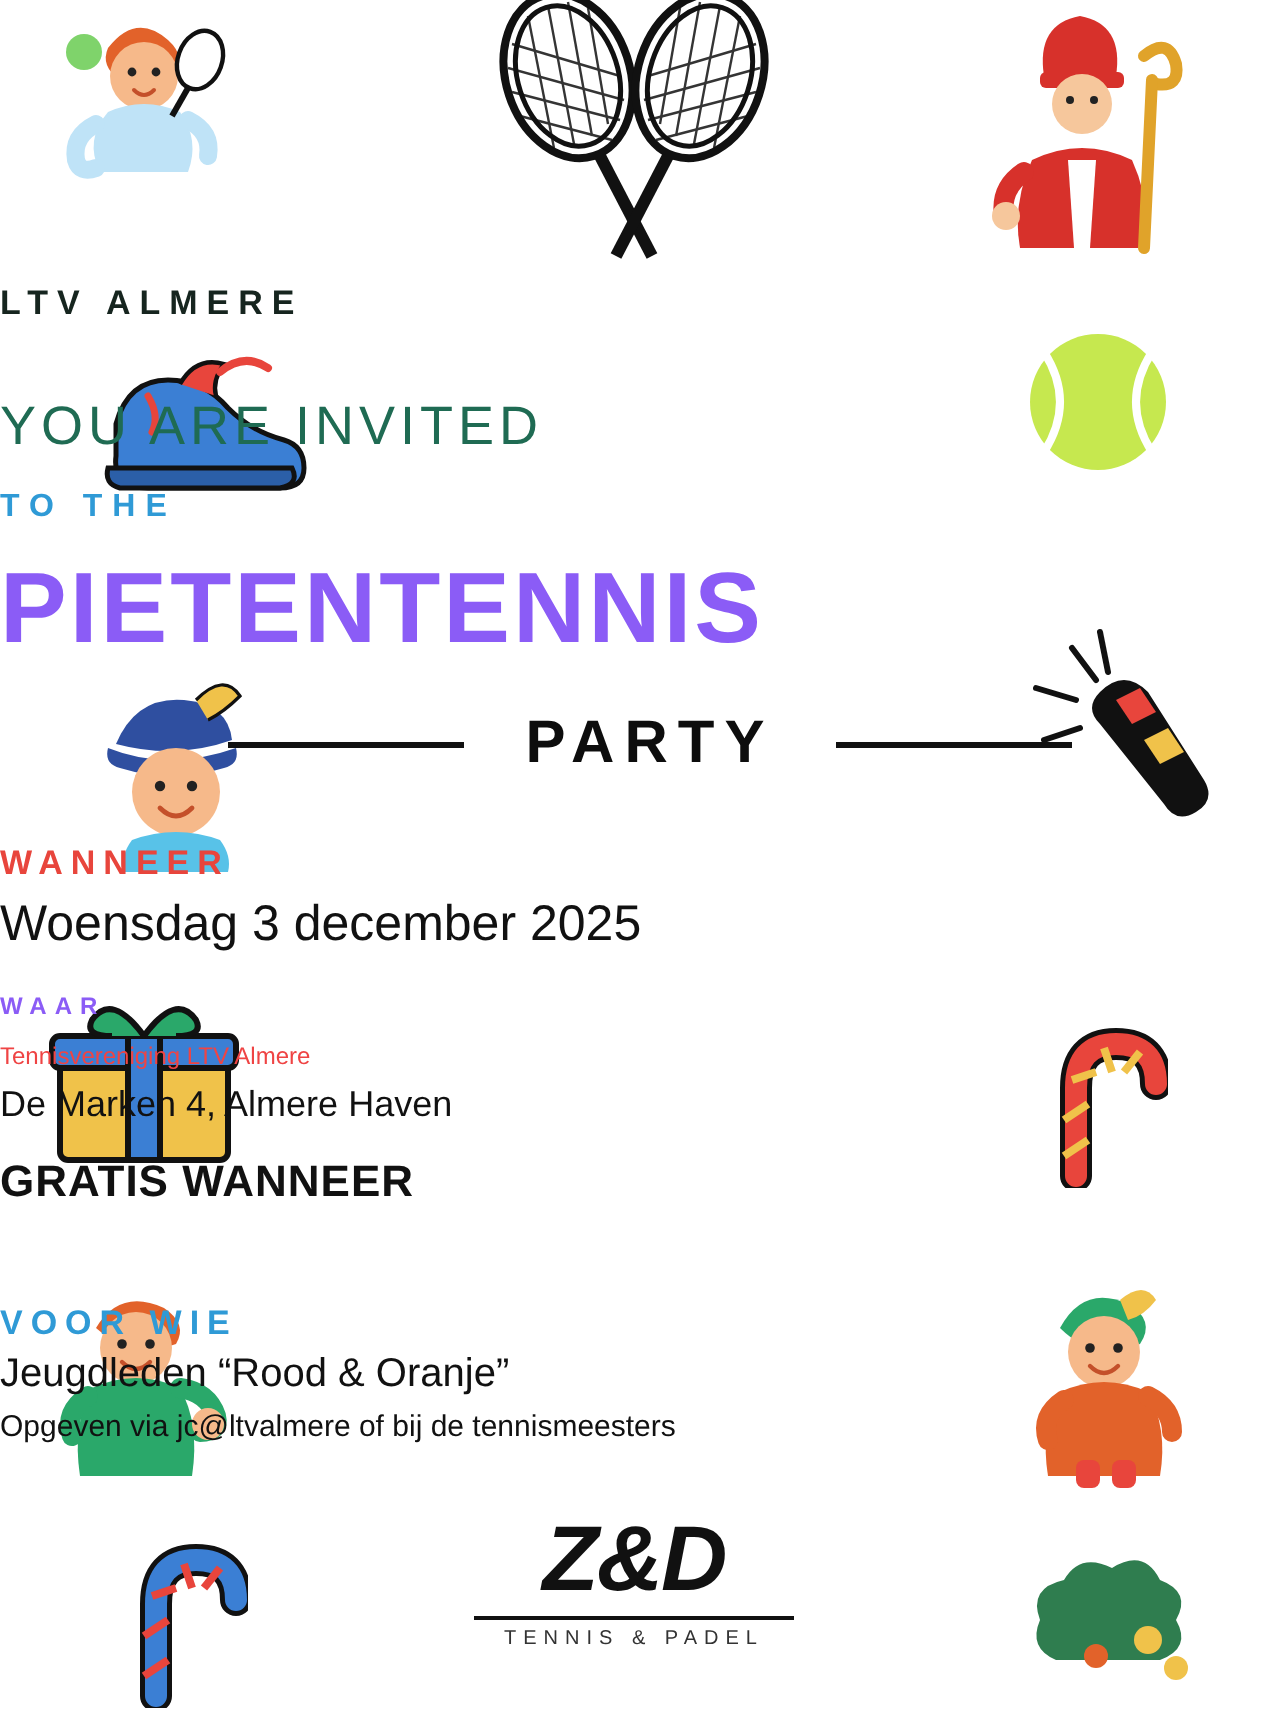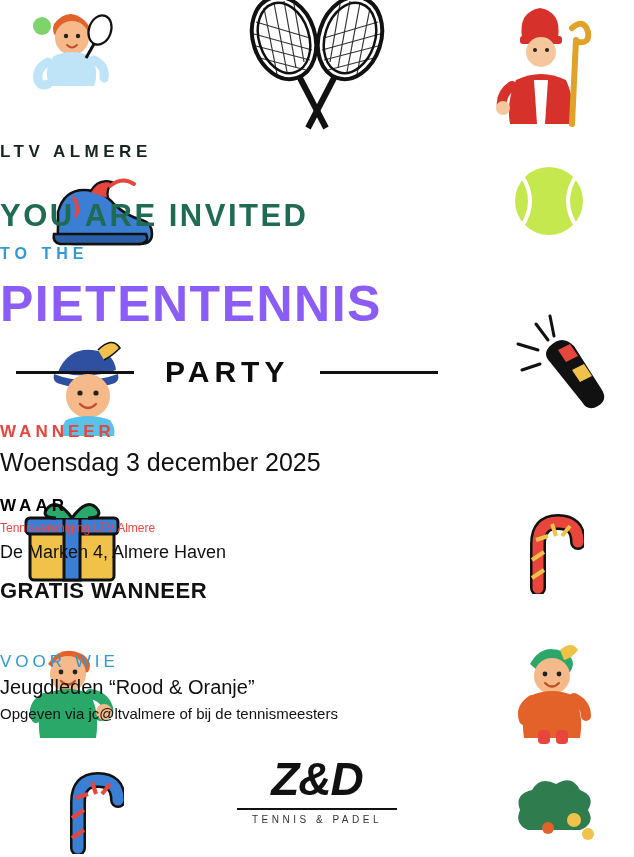--- a/index.html
+++ b/index.html
@@ -28,22 +28,22 @@
     font-size: 17px;
     font-weight: 700;
     letter-spacing: 4.5px;
     color: #16251f;
   }
 
   .invited {
     position: absolute;
     top: 198px;
     left: 0; right: 0;
-    font-size: 31px;
-    font-weight: 700;
+    font-size: 27px;
+    font-weight: 400;
     letter-spacing: 2.5px;
     color: #1f6b53;
   }
 
   .to-the {
     position: absolute;
     top: 245px;
     left: 0; right: 0;
     font-size: 16px;
     font-weight: 700;
@@ -61,20 +61,21 @@
     color: #8b5cf6;
     white-space: nowrap;
   }
 
   .party-row {
     position: absolute;
     top: 355px;
     left: 0; right: 0;
     display: flex;
     align-items: center;
+    justify-content: center;
     gap: 31px;
     padding-left: 16px;
   }
   .party-row .rule {
     height: 3px;
     width: 118px;
     background: #111111;
   }
   .party-word {
     font-size: 30px;
@@ -98,24 +99,24 @@
     left: 0; right: 0;
     font-size: 25px;
     font-weight: 400;
     color: #111111;
   }
 
   .lbl-where {
     position: absolute;
     top: 496px;
     left: 0; right: 0;
-    font-size: 17px;
+    font-size: 12px;
     font-weight: 800;
     letter-spacing: 4px;
-    color: #000000;
+    color: #8b5cf6;
   }
   .val-where1 {
     position: absolute;
     top: 521px;
     left: 0; right: 0;
     font-size: 12px;
     color: #ef4444;
   }
   .val-where2 {
     position: absolute;
@@ -141,21 +142,21 @@
     font-size: 22px;
     font-weight: 700;
     color: #111111;
   }
 
   .lbl-who {
     position: absolute;
     top: 652px;
     left: 0; right: 0;
     font-size: 17px;
-    font-weight: 400;
+    font-weight: 700;
     letter-spacing: 4px;
     color: #2f9ad6;
   }
   .val-who {
     position: absolute;
     top: 676px;
     left: 0; right: 0;
     font-size: 20px;
     color: #111111;
   }

